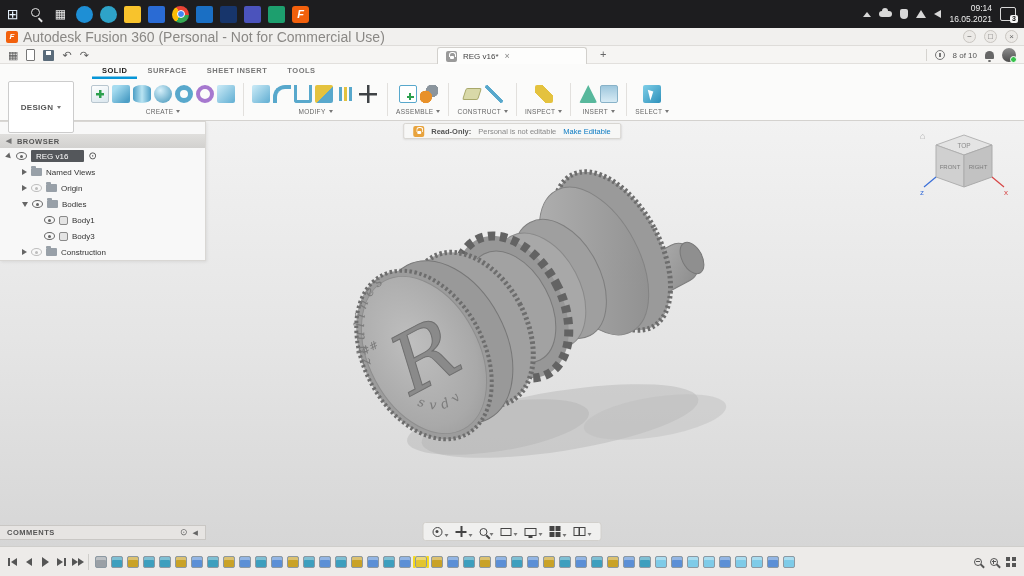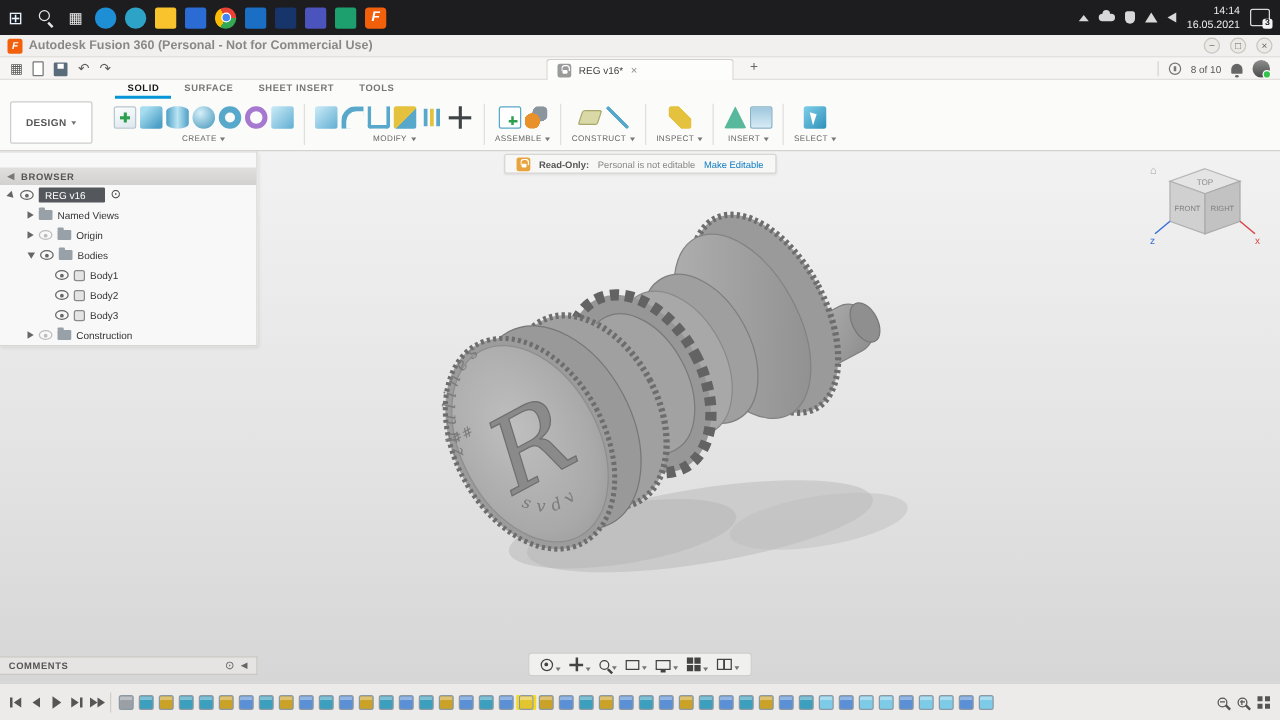--- a/index.html
+++ b/index.html
@@ -31,21 +31,21 @@
   .clock{display:flex;flex-direction:column;align-items:flex-end;color:#eee;font-size:8.5px;line-height:1.25;}
   .action-center{width:16px;height:14px;border:1px solid #d8d8d8;border-radius:2px;position:relative;}
   .badge{position:absolute;right:-3px;bottom:-3px;background:#f4f4f4;color:#111;font-size:7px;line-height:8px;
     padding:0 2px;border-radius:2px;font-weight:bold;}
 
   
   .titlebar{position:absolute;top:28px;left:0;right:0;height:18px;background:#f1f0ee;
     border-bottom:1px solid #dedcd9;display:flex;align-items:center;padding:0 6px;z-index:40;}
   .flogo{width:12px;height:12px;background:#f2600c;border-radius:2px;color:#fff;font-size:8px;font-weight:bold;
     font-style:italic;display:flex;align-items:center;justify-content:center;margin-right:5px;}
-  .apptitle{font-size:10px;color:#8a8885;font-weight:bold;}
+  .apptitle{font-size:14px;color:#8a8885;}
   .winbtns{margin-left:auto;display:flex;gap:8px;}
   .winbtn{width:13px;height:13px;border-radius:50%;background:#eceae7;border:1px solid #c9c6c1;color:#666;
     font-size:8px;line-height:11px;text-align:center;}
 
   
   .qatrow{position:absolute;top:46px;left:0;right:0;height:18px;background:#f6f5f3;
     border-bottom:1px solid #e2e0dd;z-index:40;}
   .qat-left{position:absolute;left:8px;top:0;height:18px;display:flex;align-items:center;gap:8px;}
   .qico{font-size:11px;color:#5c5c5c;line-height:1;font-style:normal;}
   .qfile{width:9px;height:12px;background:#fff;border:1px solid #777;border-radius:1px;}
@@ -64,21 +64,21 @@
   .bell{width:9px;height:8px;background:#666;border-radius:5px 5px 1px 1px;position:relative;}
   .bell::after{content:"";position:absolute;left:3px;bottom:-2.5px;width:3px;height:2px;background:#666;border-radius:50%;}
   .avatar{width:14px;height:14px;border-radius:50%;background:linear-gradient(#8d8d8d,#4c4c4c);position:relative;}
   .avatar::after{content:"";position:absolute;right:-1px;bottom:-1px;width:5px;height:5px;background:#35c24a;
     border:1px solid #fff;border-radius:50%;}
   .vsep{width:1px;height:12px;background:#d5d3cf;}
 
   
   .ribbon{position:absolute;top:64px;left:0;right:0;height:57px;background:#fbfbfa;
     border-bottom:1px solid #d4d2cf;z-index:40;}
-  .design-box{position:absolute;left:8px;top:17px;width:66px;height:34px;background:#fff;
+  .design-box{position:absolute;left:8px;top:17px;width:66px;height:52px;background:#fff;
     border:1px solid #ccc;border-radius:2px;display:flex;align-items:center;justify-content:center;gap:4px;
     font-size:8px;font-weight:bold;color:#555;letter-spacing:.3px;text-align:center;}
   .ribbon-main{position:absolute;left:84px;right:0;top:0;bottom:0;display:flex;flex-direction:column;}
   .rtabs{display:flex;height:15px;padding-left:8px;}
   .rtab{padding:2px 10px;font-size:7.5px;font-weight:bold;color:#777;letter-spacing:.5px;}
   .rtab.active{color:#1a1a1a;box-shadow:inset 0 -2.5px 0 #0696d7;}
   .rtools{flex:1;display:flex;align-items:flex-start;padding:1px 4px;}
   .rgroup{display:flex;flex-direction:column;align-items:center;padding:1px 3px;}
   .ricons{display:flex;gap:3px;align-items:center;height:26px;}
   .rlabel{display:flex;align-items:center;gap:3px;font-size:6.5px;color:#666;letter-spacing:.3px;margin-top:1px;}
@@ -238,21 +238,21 @@
         <span class="tapp tapp-excel" style="background: rgb(29, 159, 110);"></span>
         <span class="tapp tapp-fusion-360" style="background: rgb(242, 96, 12);">F</span>
       </div>
     <div class="tray">
       <span class="tr-chevron"></span>
       <span class="tr-cloud"></span>
       <span class="tr-shield"></span>
       <span class="tr-wifi"></span>
       <span class="tr-vol"></span>
       <div class="clock">
-        <span>14:14</span>
+        <span>09:14</span>
         <span>16.05.2021</span>
       </div>
       <span class="action-center">
         <b class="badge">3</b>
       </span>
     </div>
   </div>
 
   <div class="titlebar">
     <span class="flogo">F</span>
@@ -482,25 +482,20 @@
       <div class="brow" style="padding-left:22px">
         <i class="tri-d"></i>
         <i class="eye"></i>
         <i class="fold"></i>
         <span>Bodies</span>
       </div>
       <div class="brow" style="padding-left:44px">
         <i class="eye"></i>
         <i class="bodyico"></i>
         <span>Body1</span>
-      </div>
-      <div class="brow" style="padding-left:44px">
-        <i class="eye"></i>
-        <i class="bodyico"></i>
-        <span>Body2</span>
       </div>
       <div class="brow" style="padding-left:44px">
         <i class="eye"></i>
         <i class="bodyico"></i>
         <span>Body3</span>
       </div>
       <div class="brow" style="padding-left:22px">
         <i class="tri-r"></i>
         <i class="eye dim"></i>
         <i class="fold"></i>

